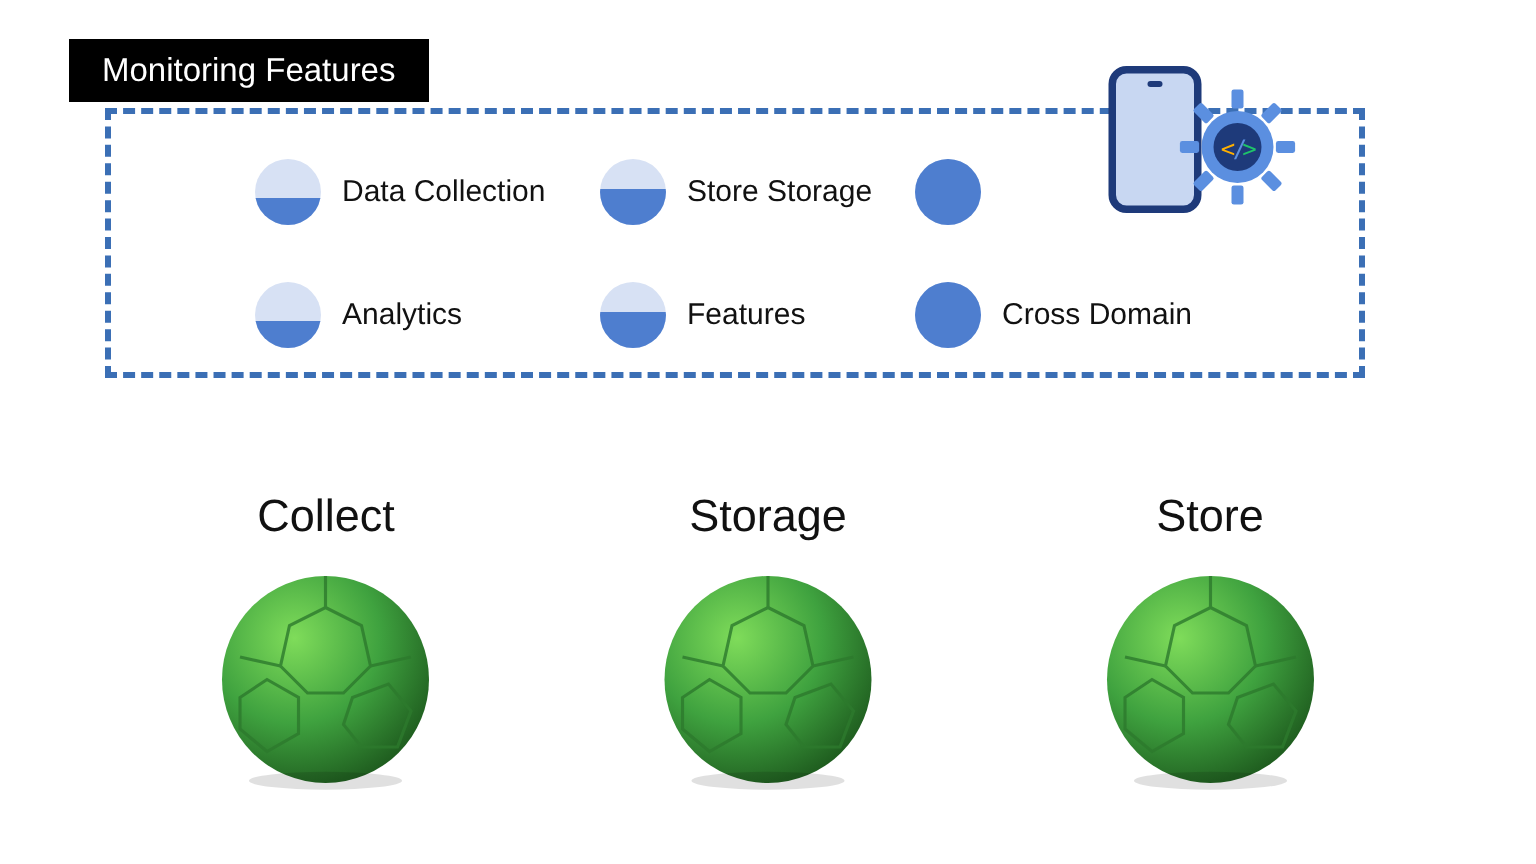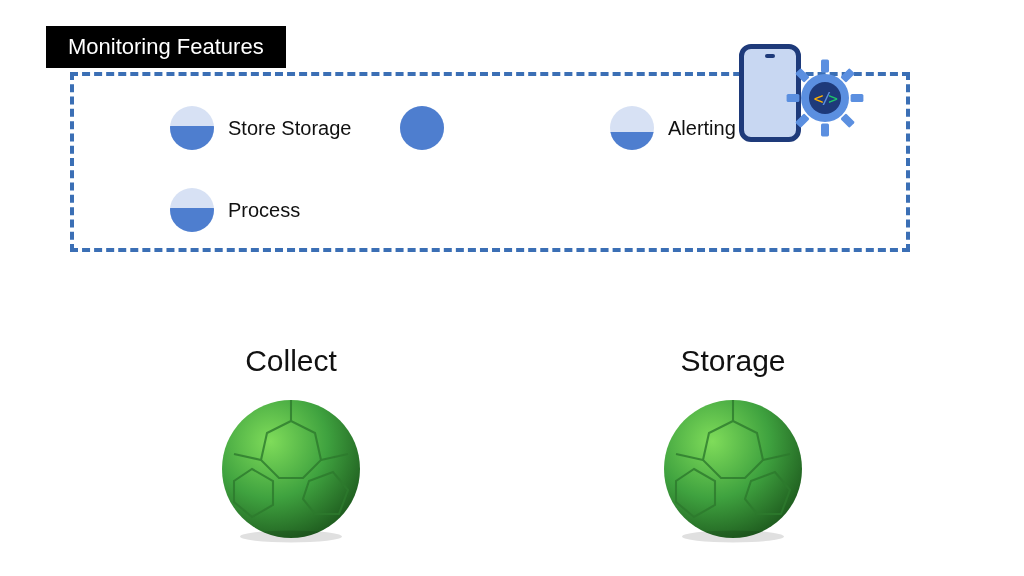--- a/index.html
+++ b/index.html
@@ -62,21 +62,21 @@
   }
   .phone::before {
     content: ""; position: absolute; left: 50%; top: 5px;
     width: 10px; height: 4px; background: #1e3a7a;
     border-radius: 2px; transform: translateX(-50%);
   }
   .gear-wrap { position: absolute; left: 46px; top: 14px; width: 80px; height: 80px; }
 
   .stage-row {
     position: absolute;
-    left: 0; top: 344px; width: 1024px;
+    left: 0; top: 328px; width: 1024px;
     display: flex; justify-content: space-around;
     padding: 0 70px;
   }
   .stage-col { display: flex; flex-direction: column; align-items: center; }
   .stage-label { font-size: 30px; color: #111; margin-bottom: 16px; }
   .sphere { width: 150px; height: 150px; }
 </style>
 </head>
 <body>
 
@@ -85,41 +85,53 @@
   <div class="title-box">
     <span>Monitoring Features</span>
   </div>
 
   <div class="dashed-box"></div>
 
   <div class="features-grid">
 
     <div class="feature-item">
       <div class="coin">
+        <div class="fill" style="height:40%"></div>
+      </div>
+      <span class="feature-label">Data Collection</span>
+    </div>
+    <div class="feature-item">
+      <div class="coin">
         <div class="fill" style="height:55%"></div>
       </div>
       <span class="feature-label">Store Storage</span>
     </div>
     <div class="feature-item">
       <div class="coin">
         <div class="fill" style="height:100%"></div>
       </div>
     </div>
 
     <div class="feature-item">
       <div class="coin">
         <div class="fill" style="height:40%"></div>
       </div>
-      <span class="feature-label">Alerting</span>
+      <span class="feature-label">Analytics</span>
     </div>
     <div class="feature-item">
       <div class="coin">
         <div class="fill" style="height:55%"></div>
       </div>
-      <span class="feature-label">Process</span>
+      <span class="feature-label">Features</span>
+    </div>
+    <div class="feature-item">
+      <div class="coin">
+        <div class="fill" style="height:100%"></div>
+      </div>
+      <span class="feature-label">Cross Domain</span>
     </div>
   </div>
 
   <div class="device">
     <div class="phone"></div>
     <div class="gear-wrap">
       <svg viewBox="0 0 100 100" width="80" height="80">
         <g fill="#5b8fe0">
           <circle cx="50" cy="50" r="30"></circle>
           <g>
@@ -174,15 +186,30 @@
           <polygon points="24,50 38,58 38,74 24,82 12,72 12,58"></polygon>
           <polygon points="62,58 78,52 88,64 82,80 66,80 58,70"></polygon>
           <line x1="50" y1="18" x2="50" y2="4"></line>
           <line x1="70" y1="44" x2="88" y2="40"></line>
           <line x1="30" y1="44" x2="12" y2="40"></line>
         </g>
         <ellipse cx="50" cy="95" rx="34" ry="4" fill="#000" opacity="0.12"></ellipse>
       </svg>
     </div>
 
+    <div class="stage-col">
+      <div class="stage-label">Store</div>
+      <svg class="sphere" viewBox="0 0 100 100">
+        <circle cx="50" cy="50" r="46" fill="url(#g1)"></circle>
+        <g stroke="#2d7a2d" stroke-width="1.4" fill="none" opacity="0.8">
+          <polygon points="50,18 66,26 70,44 58,56 42,56 30,44 34,26"></polygon>
+          <polygon points="24,50 38,58 38,74 24,82 12,72 12,58"></polygon>
+          <polygon points="62,58 78,52 88,64 82,80 66,80 58,70"></polygon>
+          <line x1="50" y1="18" x2="50" y2="4"></line>
+          <line x1="70" y1="44" x2="88" y2="40"></line>
+          <line x1="30" y1="44" x2="12" y2="40"></line>
+        </g>
+        <ellipse cx="50" cy="95" rx="34" ry="4" fill="#000" opacity="0.12"></ellipse>
+      </svg>
+    </div>
   </div>
 
 </div>
 
 </body></html>

